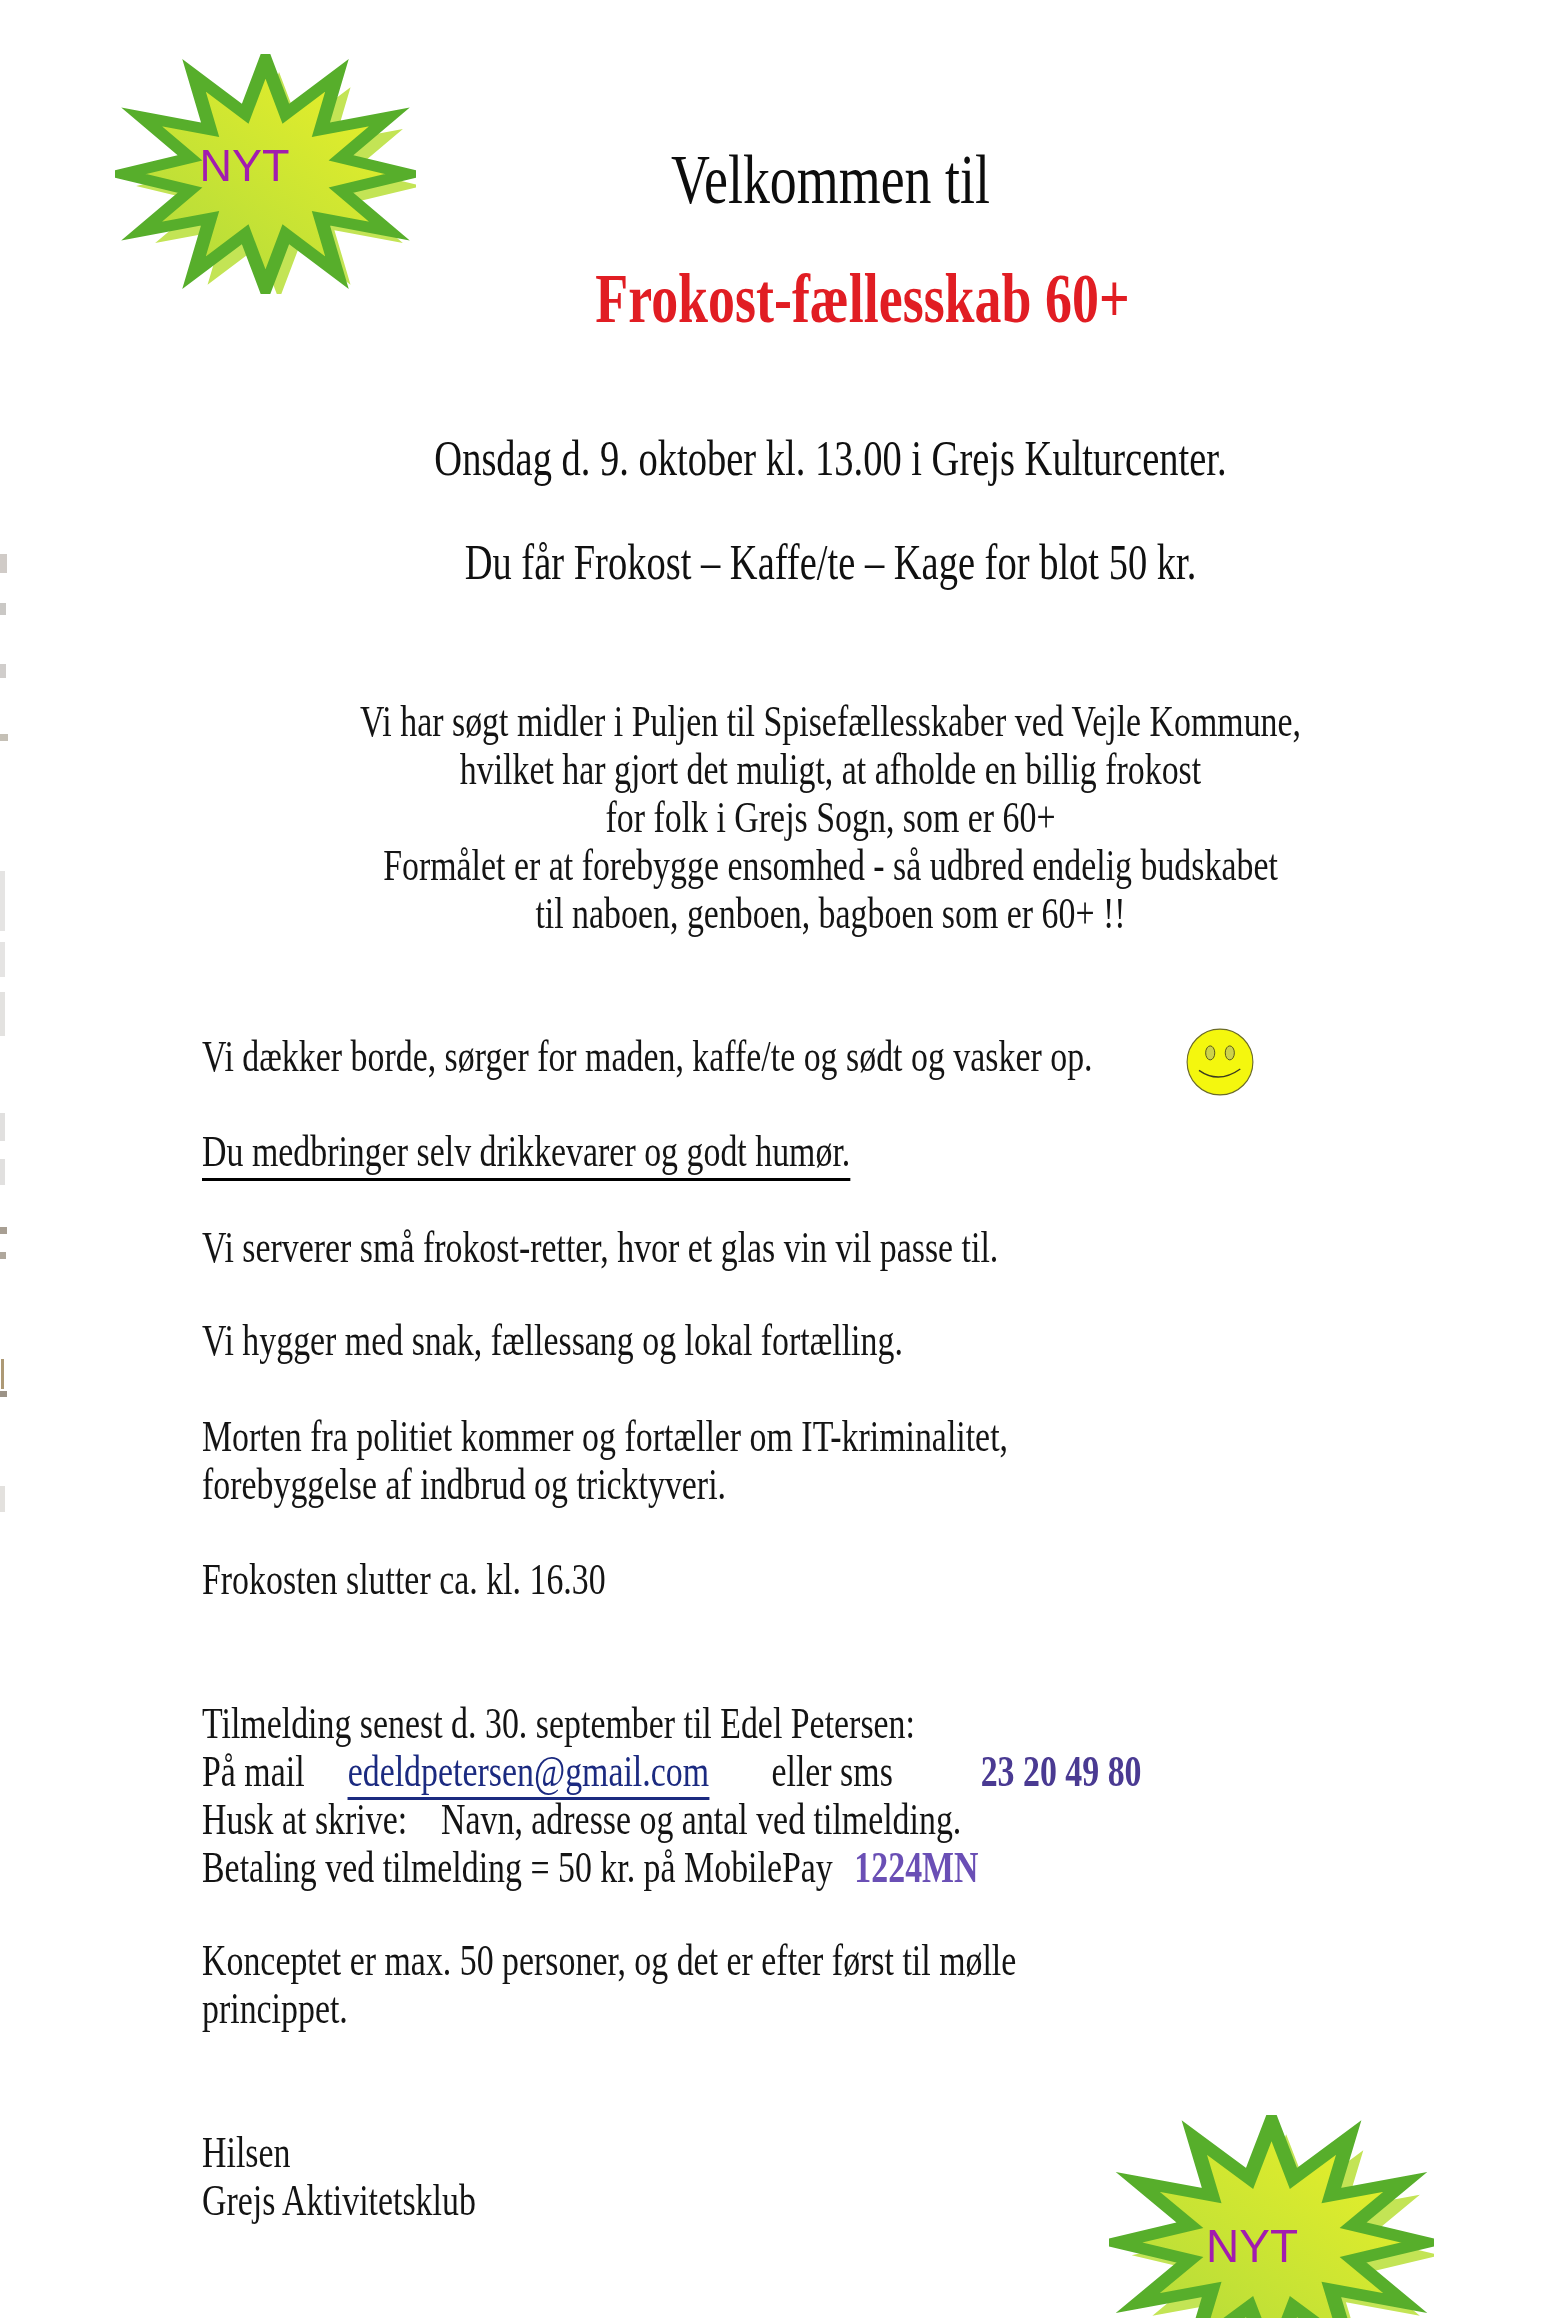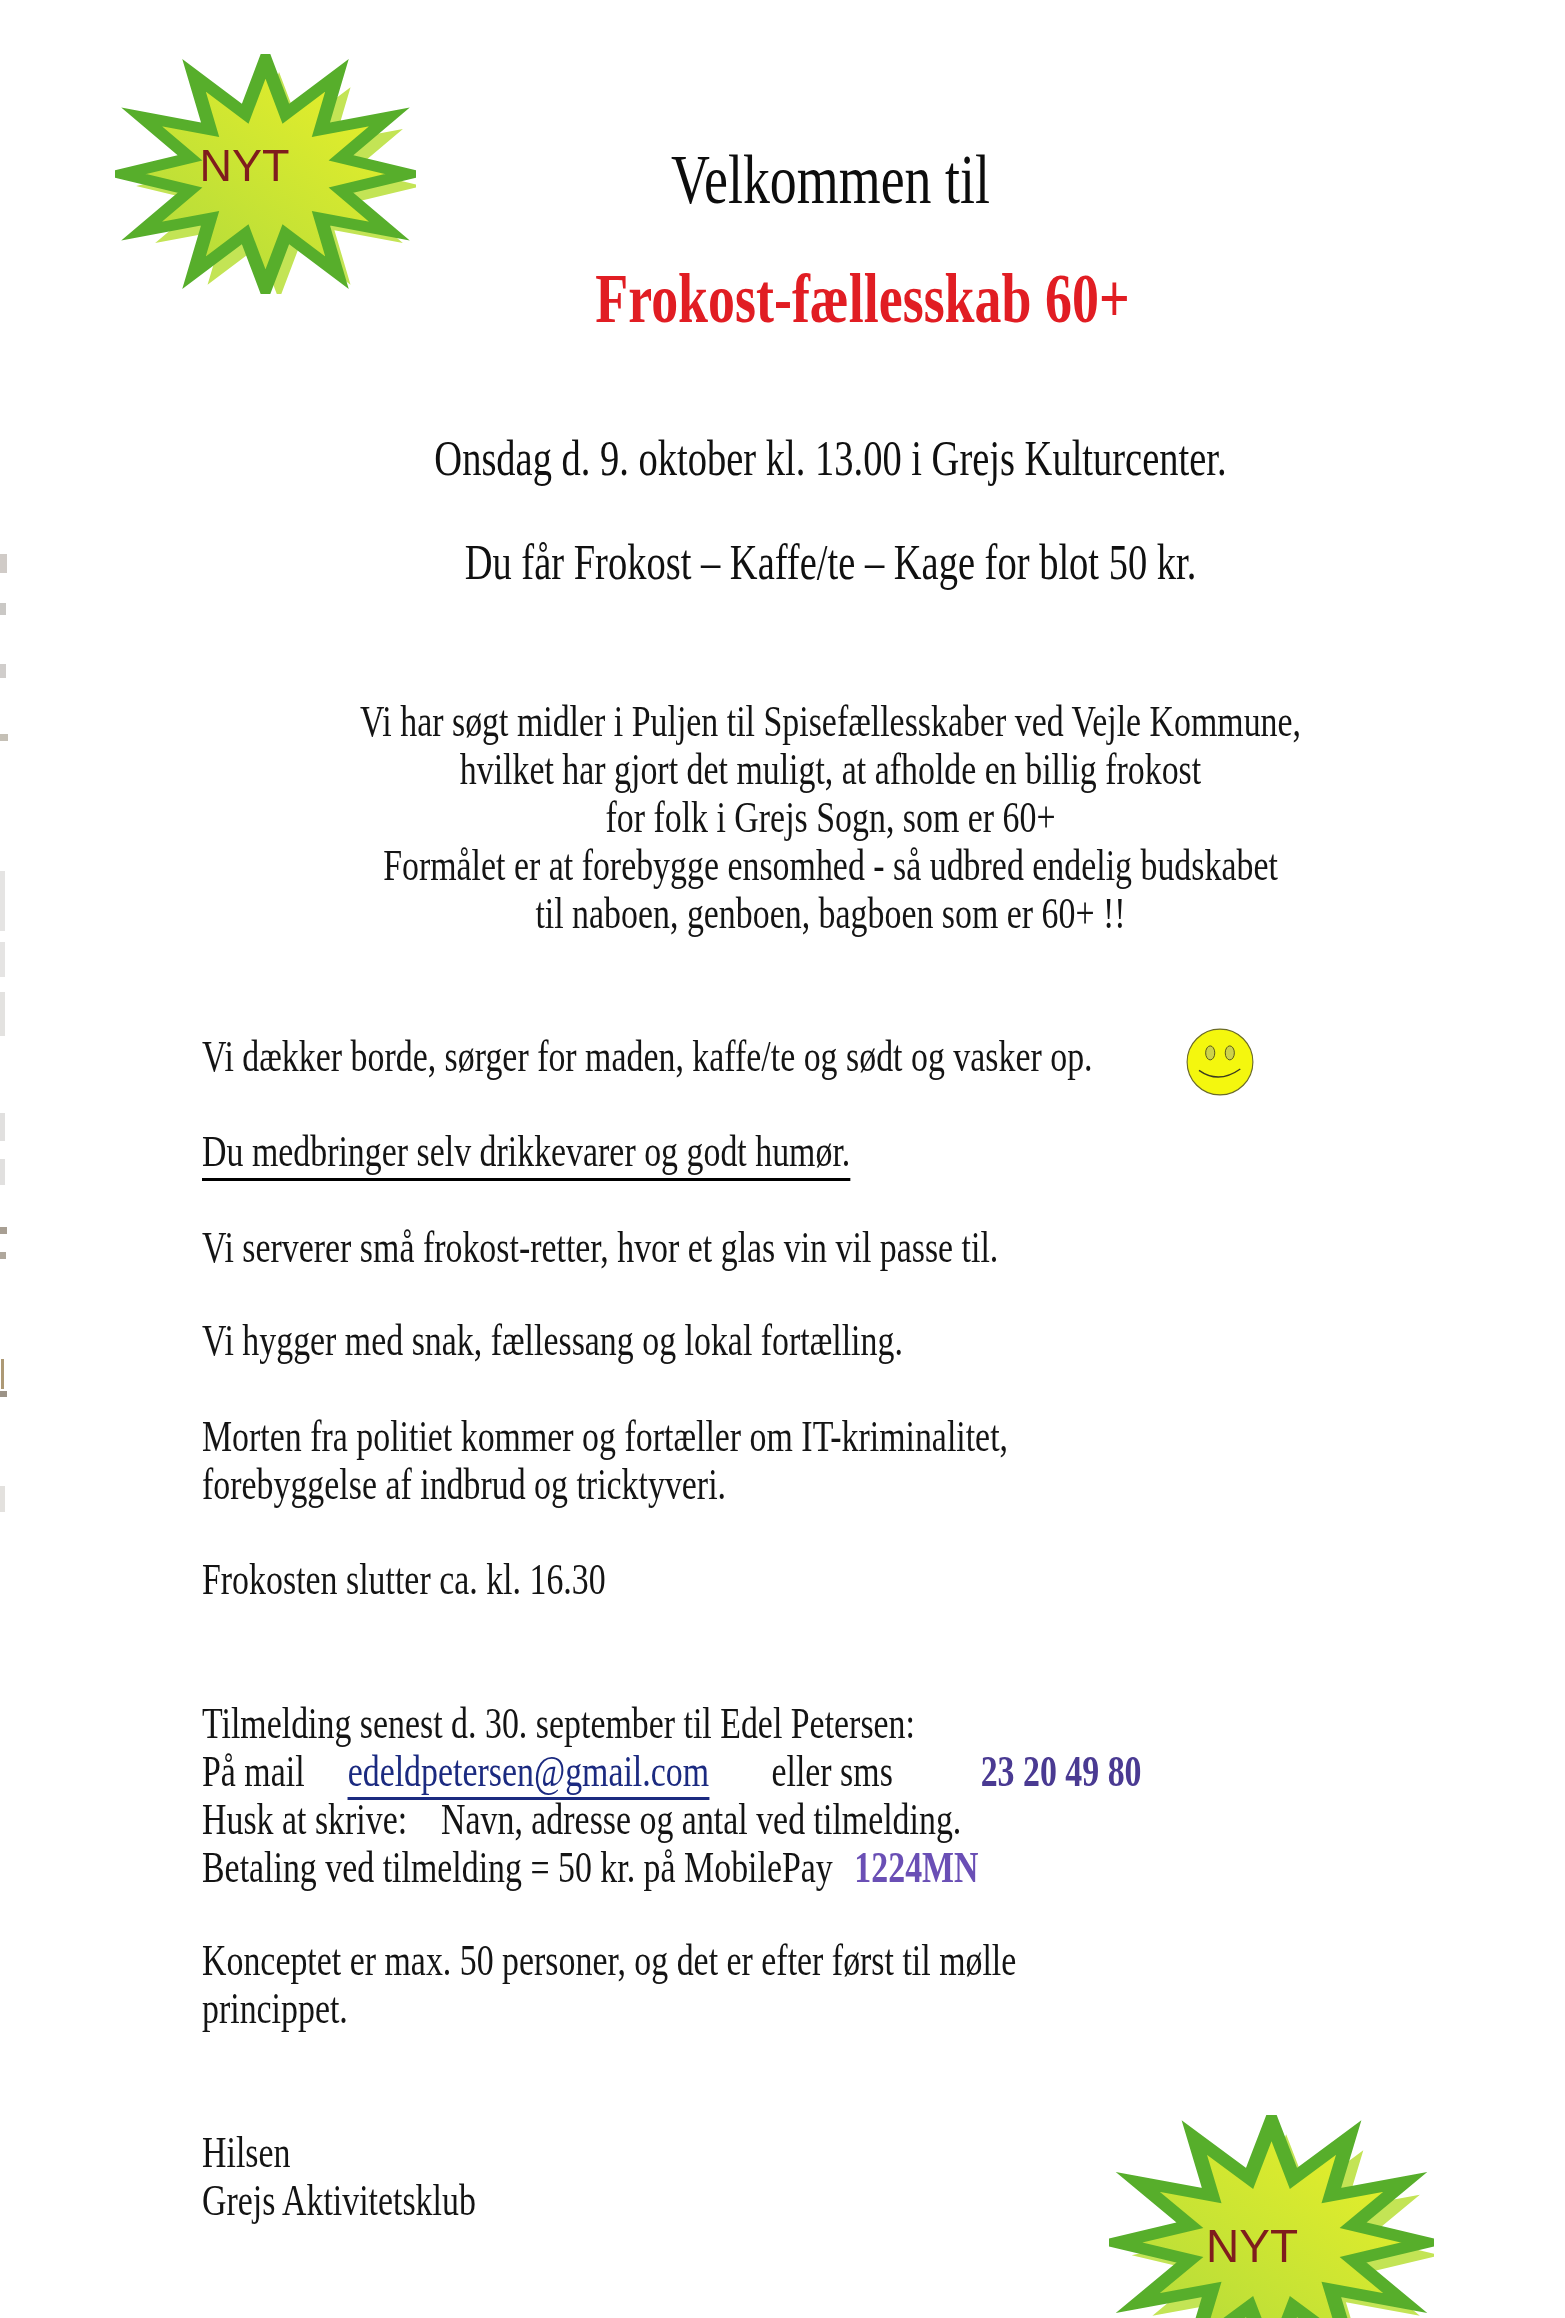--- a/index.html
+++ b/index.html
@@ -32,21 +32,21 @@
   .pay-code   { margin-left:28px;  color:#6a4fb5; font-weight:700; }
   .remember-text { margin-left:44px; }
 
   
   .star-wrap { position:absolute; }
   .star-wrap svg { position:absolute; inset:0; width:100%; height:100%; }
   .star-label {
     position:absolute; inset:0;
     display:flex; align-items:center; justify-content:center;
     font-family:"Liberation Sans", sans-serif;
-    font-weight:400; color:#7f1d1d;
+    font-weight:400; color:#a21caf;
   }
   .star-top    { left:115px; top:54px;  width:301px; height:240px; }
   .star-bottom { left:1109px; top:2115px; width:325px; height:255px; }
   .star-top .star-label    { font-size:45px;  padding-right:14%; padding-bottom:5%; }
   .star-bottom .star-label { font-size:46px; padding-right:12%; padding-top:2%; }
 
   .smiley { position:absolute; left:1185px; top:1027px; width:70px; height:70px; }
 
   .artifact { position:absolute; left:0; }
 </style>

